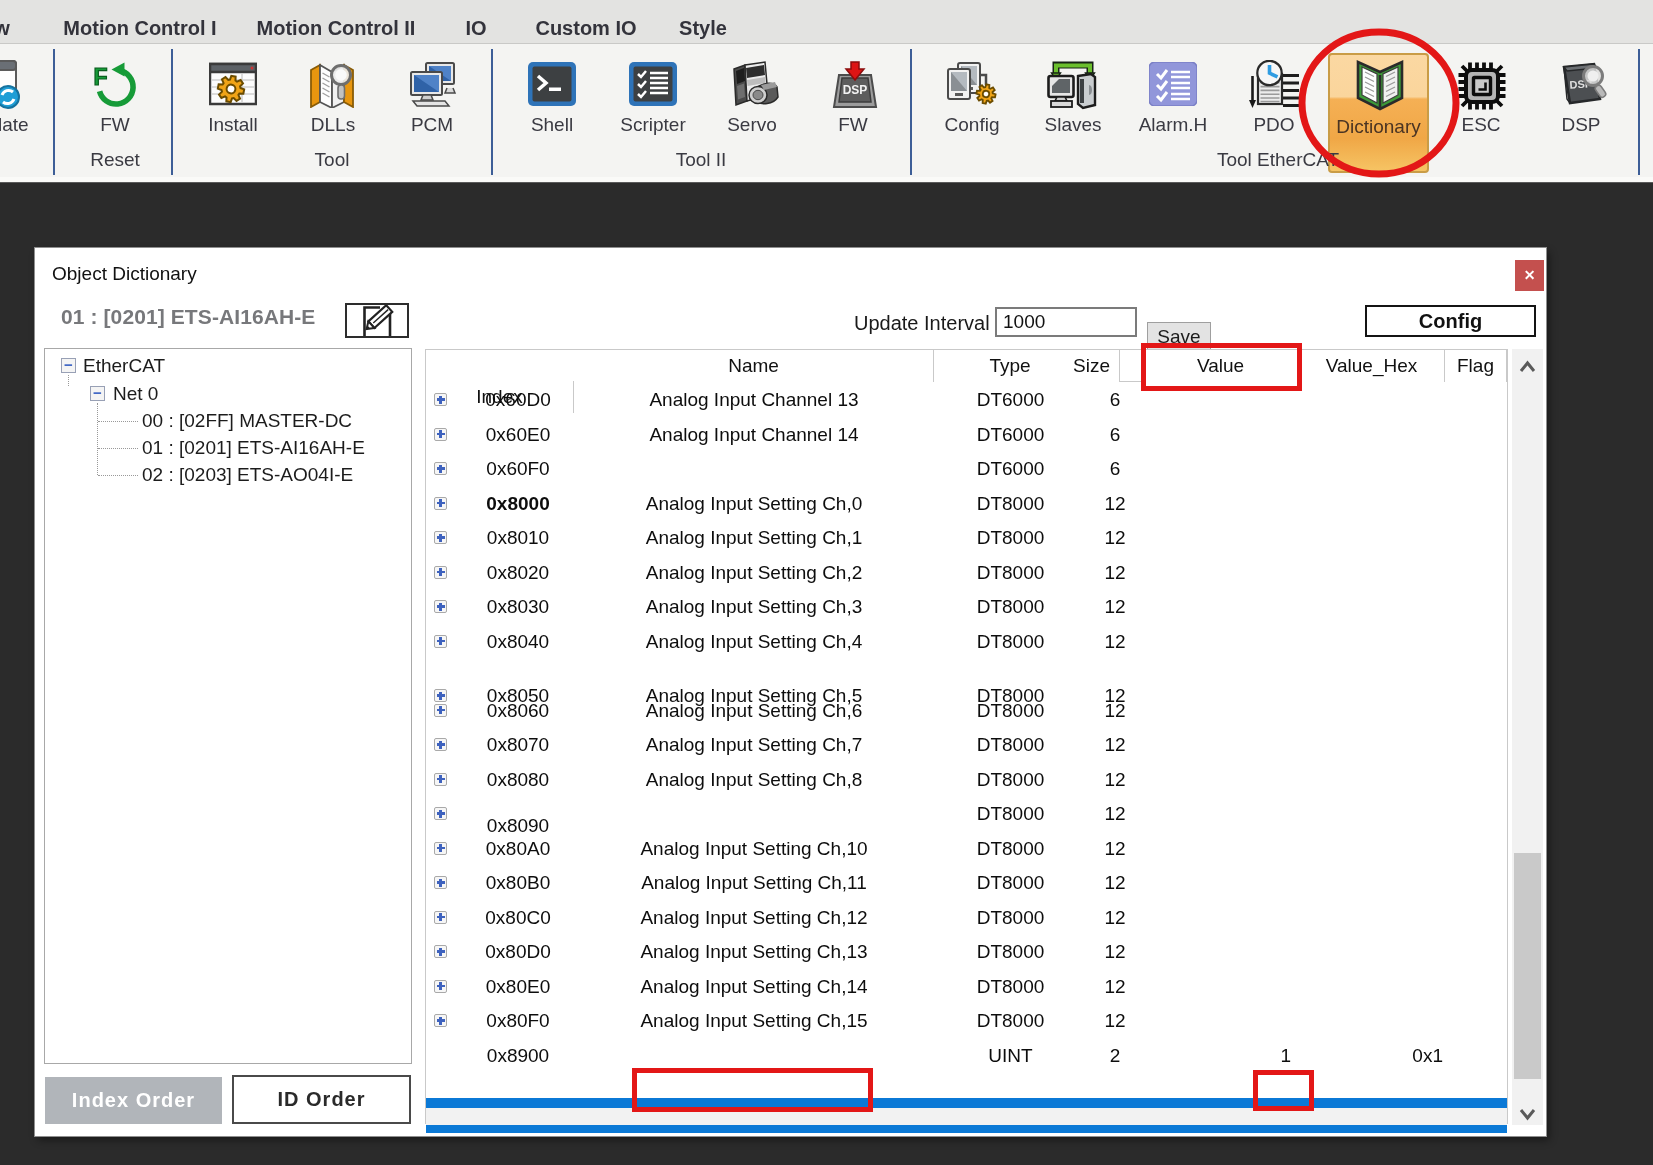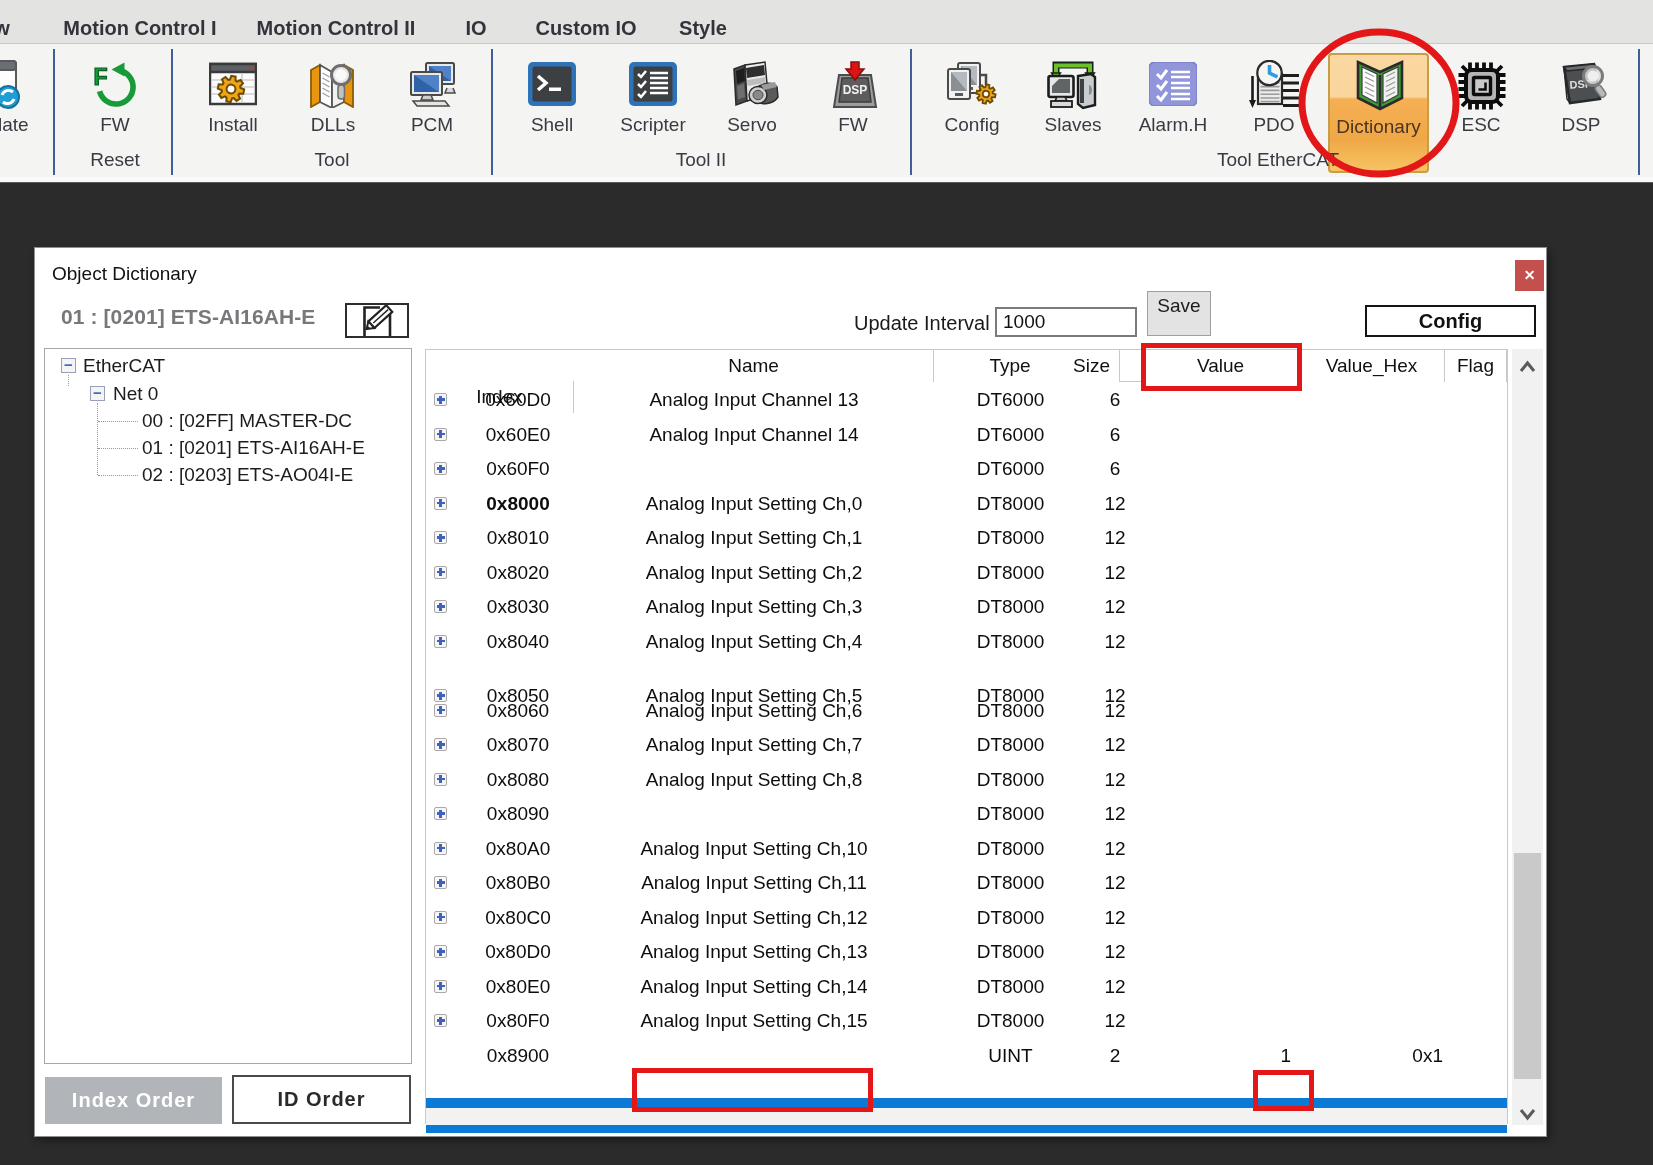--- a/index.html
+++ b/index.html
@@ -237,21 +237,21 @@
 <g transform="translate(7,-3) rotate(48 30 12)">
 <rect x="25" y="4.5" width="9" height="24" fill="#fff" stroke="#222" stroke-width="2.2"></rect>
 <path d="M 29.5 6 V 26" stroke="#222" stroke-width="1.4"></path>
 <path d="M 25 28.5 L 34 28.5 L 29.5 35 Z" fill="#fff" stroke="#222" stroke-width="2"></path>
 <path d="M 27.5 32 L 31.5 32 L 29.5 35 Z" fill="#222"></path>
 </g>
 </svg>
 </div>
   <div style="position:absolute; left:819px; top:64px; font-size:20px; color:#1a1a1a;">Update Interval</div>
   <input style="position: absolute; left: 960px; top: 59px; width: 142px; height: 30px; border: 2px solid rgb(123, 123, 123); font-family: &quot;Liberation Sans&quot;, sans-serif; font-size: 19px; padding-left: 6px; color: rgb(17, 17, 17);" value="1000">
-  <div class="btn" style="left:1112px; top:43px; width:64px; height:45px; background:#e3e3e3; border:1px solid #9f9f9f; font-size:19px; line-height:28px; color:#1c1c1c;text-align:center;">Save</div>
+  <div class="btn" style="left:1112px; top:74px; width:64px; height:30px; background:#e3e3e3; border:1px solid #9f9f9f; font-size:19px; line-height:28px; color:#1c1c1c;text-align:center;">Save</div>
   <div class="btn" style="left:1330px; top:57px; width:171px; height:32px; background:#fff; border:2px solid #141414; font-size:20px; font-weight:bold; line-height:28px; color:#111;">Config</div>
   <div id="tree">
 <div style="position:absolute; left:16px; top:9px;" class="pmbox">−</div>
 <div style="position:absolute; left:38px; top:6px;">EtherCAT</div>
 <div style="position:absolute; left:45px; top:37px;" class="pmbox">−</div>
 <div style="position:absolute; left:68px; top:34px;">Net 0</div>
 <div style="position:absolute; left:97px; top:61px;">00 : [02FF] MASTER-DC</div>
 <div style="position:absolute; left:97px; top:88px;">01 : [0201] ETS-AI16AH-E</div>
 <div style="position:absolute; left:97px; top:115px;">02 : [0203] ETS-AO04I-E</div>
 <div style="position:absolute; left:23px; top:26px; width:1px; height:11px; border-left:1px dotted #999;"></div>
@@ -372,21 +372,21 @@
         <div class="plus"></div>
         <div class="tc" style="left:18px; width:148px; ">0x8080</div>
         <div class="tc" style="left:148px; width:360px; ">Analog Input Setting Ch,8</div>
         <div class="tc" style="left:508px; width:153px; ">DT8000</div>
         <div class="tc" style="left:661px; width:56px; ">12</div>
         <div class="tc" style="left:717px; width:148px; text-align:right;"></div>
         <div class="tc" style="left:873px; width:144px; text-align:right;"></div>
       </div>
       <div class="trow" style="top:447px; ">
         <div class="plus"></div>
-        <div class="tc" style="left:18px; width:148px; ">0x8090</div>
+        <div class="tc" style="left:18px; width:148px;margin-top:12px; ">0x8090</div>
         <div class="tc" style="left:508px; width:153px; ">DT8000</div>
         <div class="tc" style="left:661px; width:56px; ">12</div>
         <div class="tc" style="left:717px; width:148px; text-align:right;"></div>
         <div class="tc" style="left:873px; width:144px; text-align:right;"></div>
       </div>
       <div class="trow" style="top:481.5px; ">
         <div class="plus"></div>
         <div class="tc" style="left:18px; width:148px; ">0x80A0</div>
         <div class="tc" style="left:148px; width:360px; ">Analog Input Setting Ch,10</div>
         <div class="tc" style="left:508px; width:153px; ">DT8000</div>

